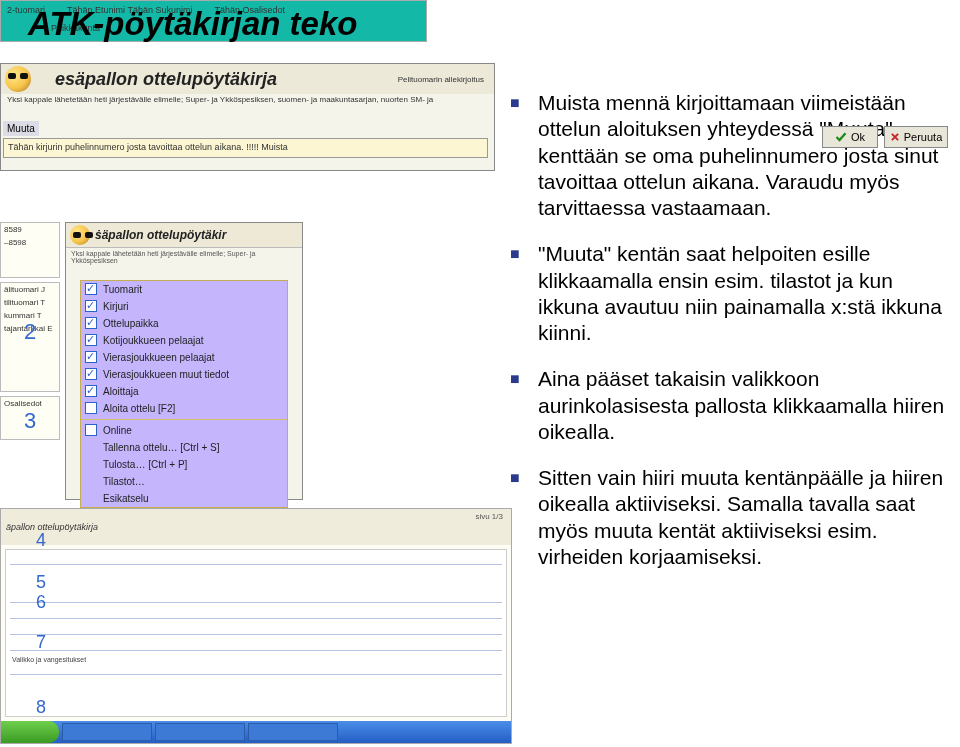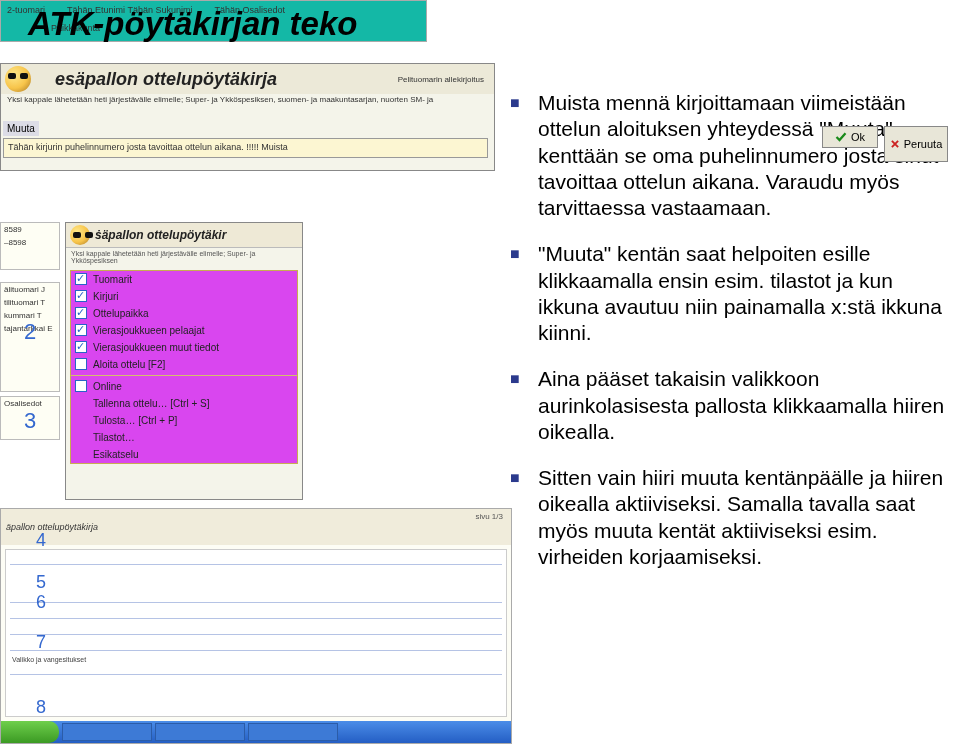--- a/index.html
+++ b/index.html
@@ -16,37 +16,37 @@
   .ball { width: 26px; height: 26px; border-radius: 50%; background: radial-gradient(circle at 35% 35%, #ffe98c, #f7c44a 55%, #b8862b 90%); position: relative; }
   .glasses { position: absolute; top: 7px; left: 2px; width: 22px; height: 8px; }
   .glasses::before, .glasses::after { content: ""; position: absolute; width: 8px; height: 6px; background: #111; border-radius: 2px; top: 0; }
   .glasses::before { left: 1px; } .glasses::after { right: 1px; }
   .ptktitle { font-weight: bold; font-style: italic; font-size: 18px; color: #222; }
   .subnote { font-size: 8px; color: #333; padding: 1px 6px; }
   .fieldlabel { position: absolute; left: 2px; top: 57px; font-size: 10px; background: #dcdce6; padding: 2px 4px; }
   .longfield { position: absolute; left: 2px; top: 74px; height: 20px; width: 485px; background: #fcf6d2; border: 1px solid #999; font-size: 9px; padding: 3px 4px; color: #333; }
   .ok { position: absolute; right: 82px; top: 126px; width: 56px; height: 22px; background: #e8e6d8; border: 1px solid #888; font-size: 11px; display: flex; align-items: center; justify-content: center; gap: 4px; }
   .ok svg { width: 12px; height: 12px; }
-  .cancel { position: absolute; right: 12px; top: 126px; width: 64px; height: 36px; background: #e8e6d8; border: 1px solid #888; font-size: 11px; display: flex; align-items: center; justify-content: center; gap: 4px; }
+  .cancel { position: absolute; right: 12px; top: 126px; width: 64px; height: 22px; background: #e8e6d8; border: 1px solid #888; font-size: 11px; display: flex; align-items: center; justify-content: center; gap: 4px; }
   .cancel svg { width: 10px; height: 10px; }
   .shot1b { left: 0; top: 173px; width: 427px; height: 42px; background: #14b8a6; border: 1px solid #aaa; }
   .shot1b .row { display: flex; font-size: 9px; color: #333; padding: 4px 6px; gap: 22px; }
   .shot2 { left: 65px; top: 222px; width: 238px; height: 278px; }
   .shot2 .hdr2 { display: flex; align-items: center; gap: 5px; padding: 2px 4px; background: #eee9d6; border-bottom: 1px solid #bbb; }
   .shot2 .hdr2 .ball { width: 20px; height: 20px; }
   .shot2 .hdr2 .ptktitle { font-size: 12px; }
-  .menu { background: #d946ef; border: 1px solid #c7ad52; margin: 4px; }
+  .menu { background: #c4b5fd; border: 1px solid #c7ad52; margin: 14px; }
   .menu li { list-style: none; font-size: 10px; padding: 3px 6px 3px 22px; position: relative; color: #222; }
   .menu li.sep { border-top: 1px solid #d5c06a; padding: 0; height: 0; margin: 2px 0; }
   .menu li .chk { position: absolute; left: 4px; top: 2px; width: 12px; height: 12px; border: 1px solid #2a62c8; background: #fff; }
   .menu li .chk.on::after { content: "✓"; position: absolute; left: 0; top: -2px; font-size: 11px; color: #2a62c8; }
   .shot2 .tiny { font-size: 7px; color: #555; padding: 2px 5px; }
   .nbox { position: absolute; left: 0; width: 60px; background: #fefef4; border: 1px solid #bbb; }
   .nbox .row2 { font-size: 8px; color: #333; padding: 2px 3px; }
-  .n1 { top: 222px; height: 48px; }
+  .n1 { top: 222px; height: 56px; }
   .n2 { top: 282px; height: 110px; }
   .n3 { top: 396px; height: 44px; }
   .bluebig { position: absolute; font-size: 22px; color: #3468cf; font-weight: 500; }
   .b1 { left: 70px; top: 259px; }
   .b2 { left: 24px; top: 319px; }
   .b3 { left: 24px; top: 408px; }
   .shot3 { left: 0; top: 508px; width: 512px; height: 236px; background: #fdfdf5; border: 1px solid #aaa; overflow: hidden; }
   .shot3 .titlebar { font-size: 9px; font-style: italic; color: #333; padding: 13px 5px; background: #f0ecdb; }
   .shot3 .paper { margin: 4px; border: 1px solid #ccc; height: 168px; background: #fff; position: relative; }
   .shot3 .paper .gridline { position: absolute; left: 4px; right: 4px; height: 1px; background: #b5c3e5; }
@@ -135,22 +135,24 @@
       <div class="ball">
           <div class="glasses"></div>
         </div>
       <div class="ptktitle">ṡäpallon ottelupöytäkir</div>
     </div>
     <div class="tiny">Yksi kappale lähetetään heti järjestävälle elimelle; Super- ja Ykköspesiksen</div>
     <ul class="menu">
       <li><span class="chk on"></span><span>Tuomarit</span></li>
       <li><span class="chk on"></span><span>Kirjuri</span></li>
       <li><span class="chk on"></span><span>Ottelupaikka</span></li>
+      <li><span class="chk on"></span><span>Kotijoukkueen pelaajat</span></li>
       <li><span class="chk on"></span><span>Vierasjoukkueen pelaajat</span></li>
       <li><span class="chk on"></span><span>Vierasjoukkueen muut tiedot</span></li>
+      <li><span class="chk on"></span><span>Aloittaja</span></li>
       <li><span class="chk"></span><span>Aloita ottelu [F2]</span></li>
       <li class="sep"></li>
       <li><span class="chk"></span><span>Online</span></li>
       <li><span>Tallenna ottelu… [Ctrl + S]</span></li>
       <li><span>Tulosta… [Ctrl + P]</span></li>
       <li><span>Tilastot…</span></li>
       <li><span>Esikatselu</span></li>
     </ul>
   </div>
 

